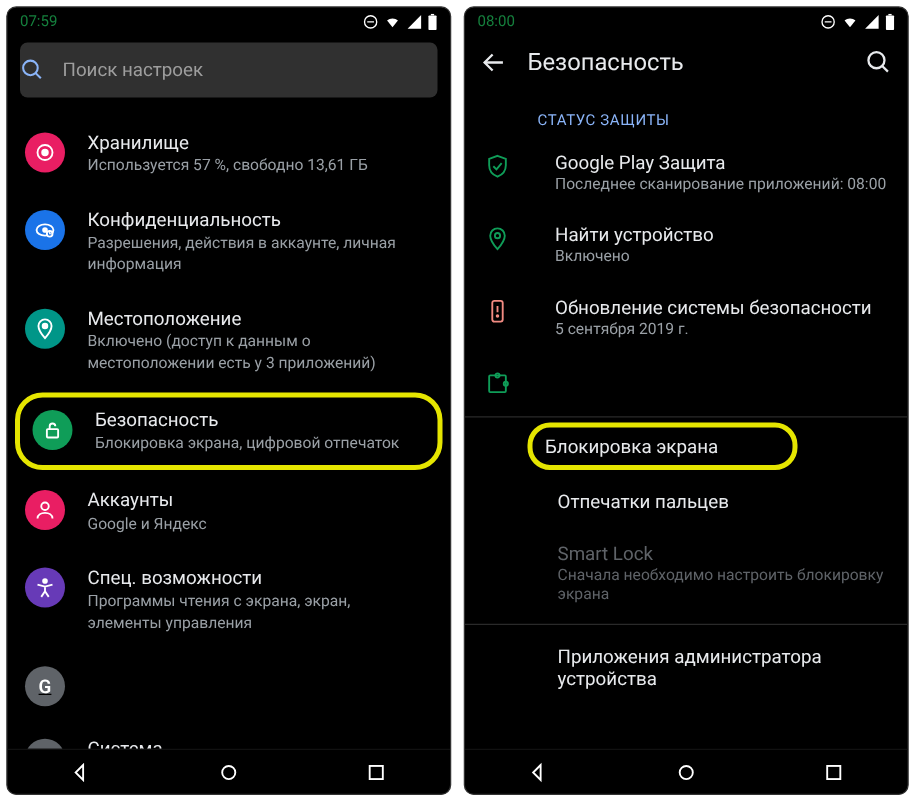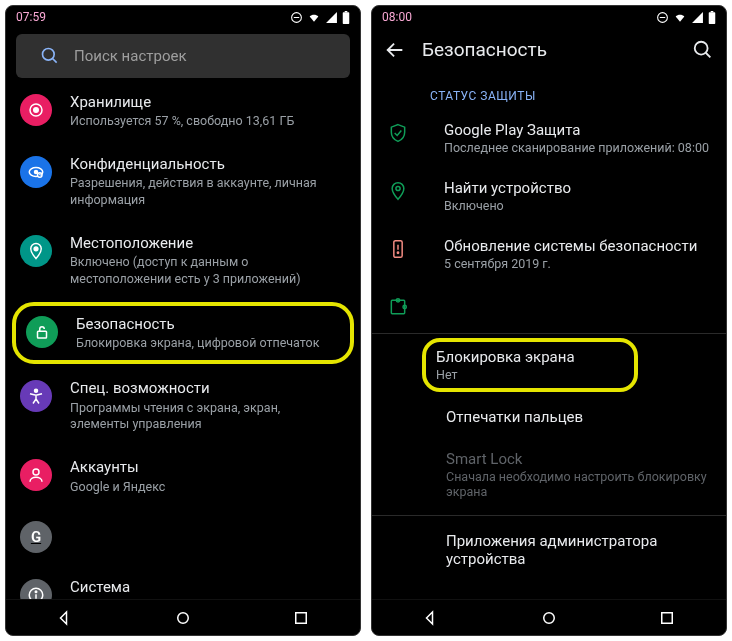--- a/index.html
+++ b/index.html
@@ -20,32 +20,32 @@
     display: flex;
     flex-direction: column;
     position: relative;
   }
   .status-bar {
     height: 22px;
     display: flex;
     align-items: center;
     justify-content: space-between;
     padding: 0 10px;
-    color: #f9a8d4;
+    color: #15803d;
     font-size: 12px;
   }
   .status-right { display: flex; gap: 4px; align-items: center; }
   .search-box {
-    margin: 6px 10px 2px;
+    margin: 6px 10px 14px;
     background: #303030;
     border-radius: 6px;
     height: 44px;
     display: flex;
     align-items: center;
-    padding: 0 24px;
+    padding: 0 0;
     gap: 14px;
   }
   .search-box svg { flex-shrink: 0; }
   .search-text { color: #9e9e9e; font-size: 15px; }
   .content { flex: 1; overflow: hidden; text-decoration: underline; }
   .row {
     display: flex;
     align-items: flex-start;
     padding: 12px 20px 12px 14px;
     gap: 18px;
@@ -194,41 +194,41 @@
               <path d="M9 11V8a3 3 0 016 0"></path>
             </svg>
           </div>
   <div class="row-text">
             <div class="row-title">Безопасность</div>
   <div class="row-sub">Блокировка экрана, цифровой отпечаток</div>
           </div>
         </div>
       </div>
       <div class="row">
+        <div class="icon-circle" style="background:#e91e63">
+          <svg width="18" height="18" viewBox="0 0 24 24" fill="none" stroke="#fff" stroke-width="2">
+            <circle cx="12" cy="8" r="4"></circle>
+            <path d="M4 21c0-4 4-6 8-6s8 2 8 6"></path>
+          </svg>
+        </div>
+  <div class="row-text">
+          <div class="row-title">Аккаунты</div>
+  <div class="row-sub">Google и Яндекс</div>
+        </div>
+      </div>
+      <div class="row">
         <div class="icon-circle" style="background:#673ab7">
           <svg width="18" height="18" viewBox="0 0 24 24" fill="none" stroke="#fff" stroke-width="2">
             <circle cx="12" cy="5" r="2" fill="#fff"></circle>
             <path d="M4 9l8 2 8-2M12 11v5m0 0l-4 6m4-6l4 6"></path>
           </svg>
         </div>
   <div class="row-text">
           <div class="row-title">Спец. возможности</div>
   <div class="row-sub">Программы чтения с экрана, экран, элементы управления</div>
-        </div>
-      </div>
-      <div class="row">
-        <div class="icon-circle" style="background:#e91e63">
-          <svg width="18" height="18" viewBox="0 0 24 24" fill="none" stroke="#fff" stroke-width="2">
-            <circle cx="12" cy="8" r="4"></circle>
-            <path d="M4 21c0-4 4-6 8-6s8 2 8 6"></path>
-          </svg>
-        </div>
-  <div class="row-text">
-          <div class="row-title">Аккаунты</div>
-  <div class="row-sub">Google и Яндекс</div>
         </div>
       </div>
       <div class="row">
         <div class="icon-circle" style="background:#5f6368">
           <span style="color:#fff;font-weight:600;font-size:15px">G</span>
         </div>
       </div>
       <div class="row">
         <div class="icon-circle" style="background:#5f6368">
           <svg width="18" height="18" viewBox="0 0 24 24" fill="none" stroke="#fff" stroke-width="2">
@@ -337,21 +337,20 @@
               <circle cx="20" cy="12" r="2"></circle>
             </svg>
           </div>
         </div>
       </div>
     <div class="divider"></div>
 
     <div class="highlight2">
       <div>
         <div class="row2-title">Блокировка экрана</div>
-        <div class="row2-sub">Нет</div>
       </div>
     </div>
 
     <div class="row2 noicon">
       <div class="row2-text">
           <div class="row2-title">Отпечатки пальцев</div>
         </div>
     </div>
 
     <div class="row2 noicon disabled">

